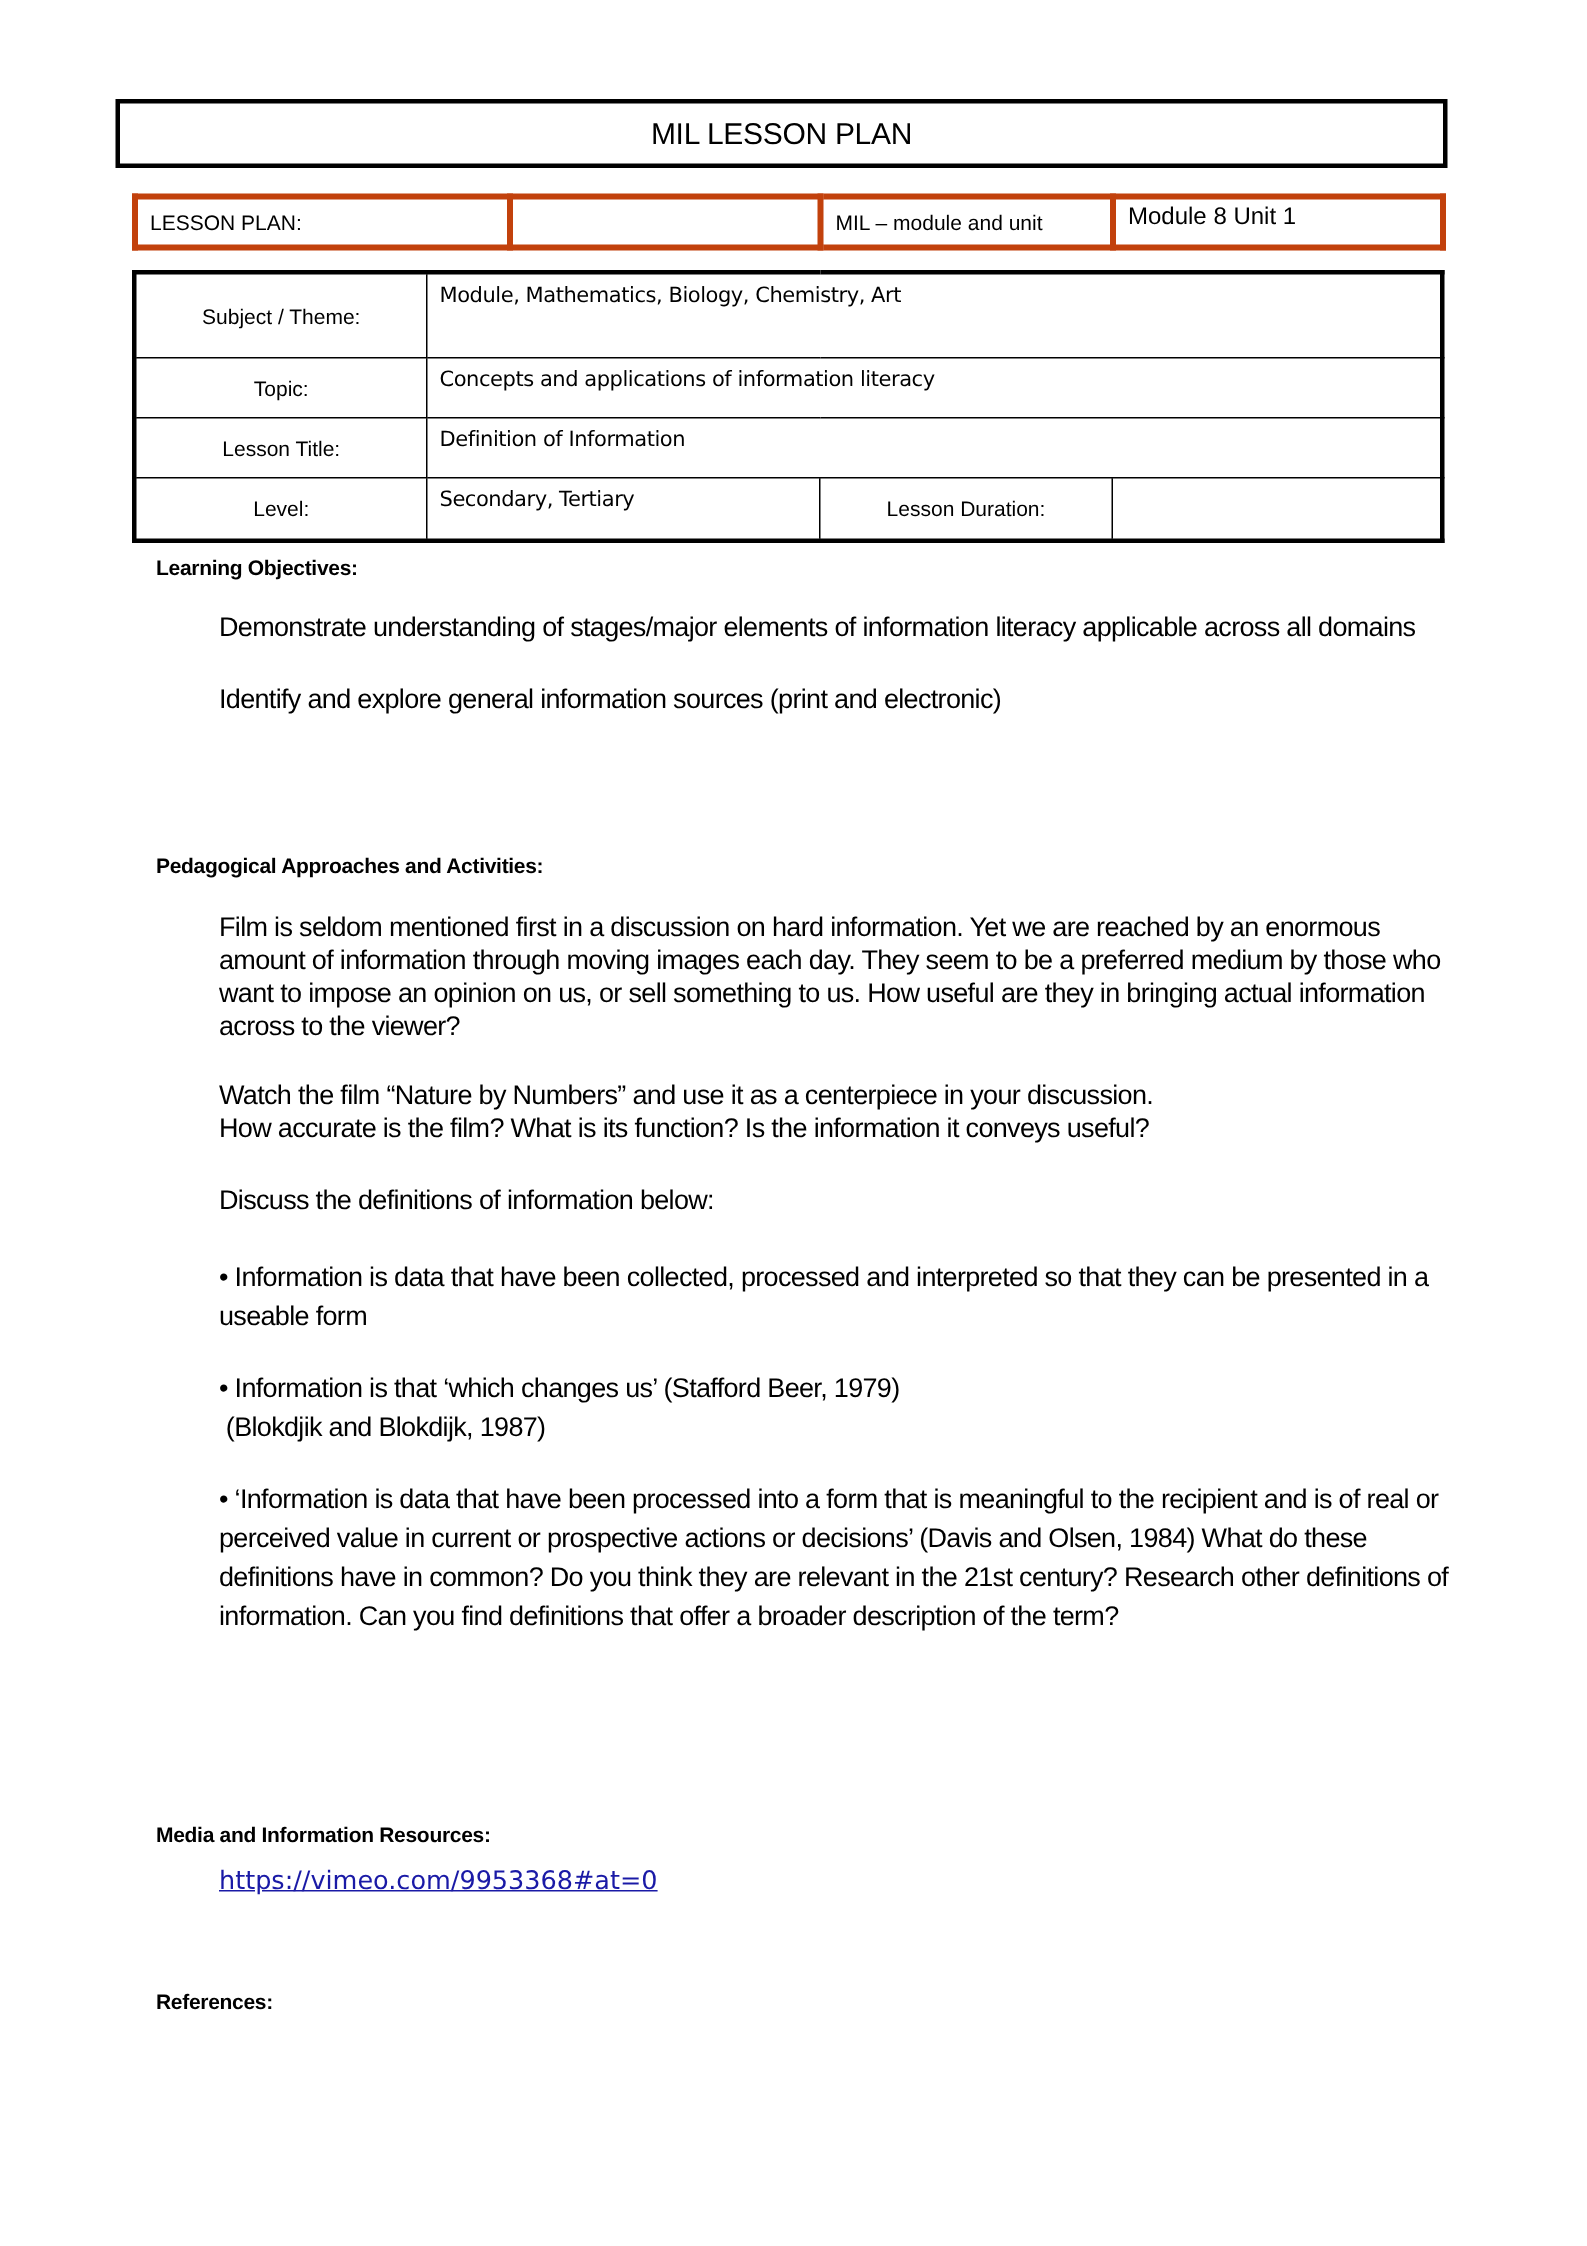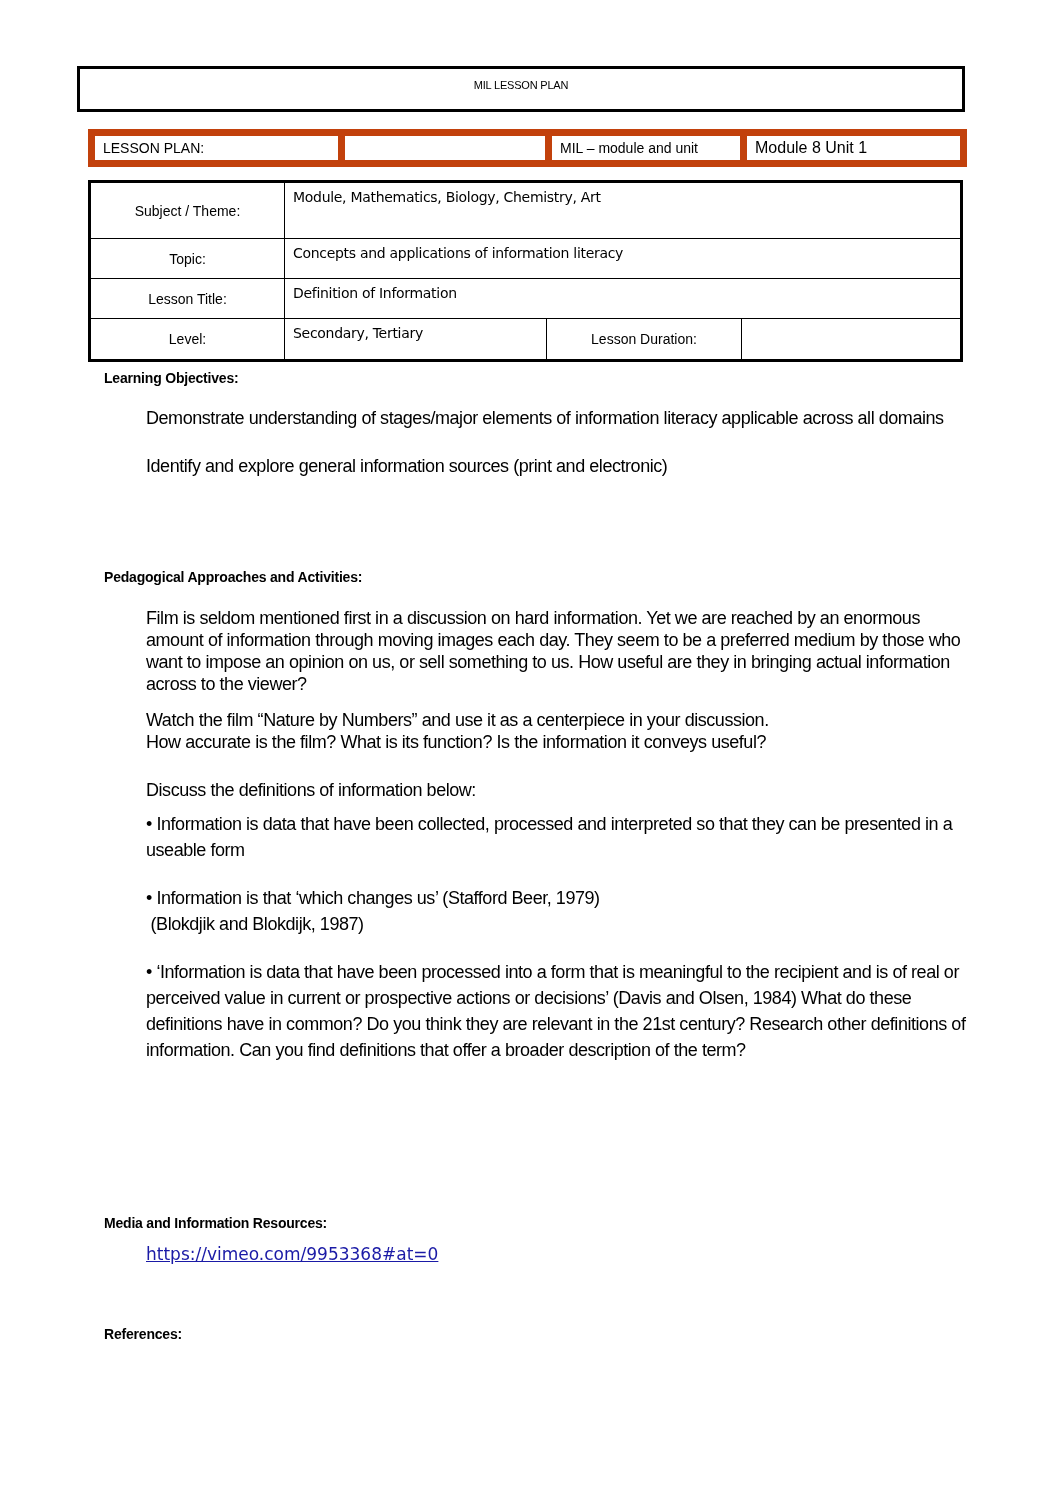--- a/index.html
+++ b/index.html
@@ -9,30 +9,30 @@
     }
     .abs { position: absolute; }
 
     
     #title-box {
       left: 77px; top: 66px; width: 882px; height: 40px;
       border: 3px solid #000;
     }
     #title-box .t {
       position: absolute; left: 0; right: 0; top: 10px;
-      text-align: center; font-size: 11px; letter-spacing: -0.2px;
+      text-align: center; font-size: 20px; letter-spacing: -0.2px;
     }
 
     
     table { border-collapse: collapse; position: absolute; table-layout: fixed; }
     #header-table {
       left: 88px; top: 129px; width: 872px; height: 38px;
       border: 3px solid #000;
     }
-    #header-table td { border: 7px solid #c2410c; vertical-align: middle; padding: 0 8px; font-size: 14px; }
+    #header-table td { border: 4px solid #c2410c; vertical-align: middle; padding: 0 8px; font-size: 14px; }
 
     #info-table {
       left: 88px; top: 180px; width: 872px;
       border: 3px solid #000;
     }
     #info-table td { border: 1px solid #000; padding: 0 8px; font-size: 14px; }
     #info-table .lbl { vertical-align: middle; text-align: center; }
     #info-table .val {
       vertical-align: top; padding-top: 6px;
       font-family: "DejaVu Sans", sans-serif; font-size: 14px; letter-spacing: -0.3px;
@@ -114,24 +114,24 @@
 
 <div class="abs heading" style="top:370px">Learning  Objectives:</div>
 <div class="abs body-text lh26" style="top:405px; width:830px">
   <p>Demonstrate understanding of stages/major elements of information literacy applicable across all domains</p>
   <p style="margin-top:22px">Identify and explore general information sources (print and electronic)</p>
 </div>
 
 <div class="abs heading" style="top:569px">Pedagogical Approaches and Activities:</div>
 <div class="abs body-text" style="top:607px; width:815px">
   <p class="lh22">Film is seldom mentioned first in a discussion on hard information. Yet we are reached by an enormous amount of information through moving images each day. They seem to be a preferred medium by those who want to impose an opinion on us, or sell something to us. How useful are they in bringing actual information across to the viewer?</p>
-  <p class="lh22" style="margin-top:14px">Watch the film “Nature by Numbers” and use it as a centerpiece in your discussion.</p>
+  <p class="lh22" style="margin-top:24px">Watch the film “Nature by Numbers” and use it as a centerpiece in your discussion.</p>
   <p class="lh22">How accurate is the film? What is its function? Is the information it conveys useful?</p>
   <p class="lh22" style="margin-top:26px">Discuss the definitions of information below:</p>
-  <p class="lh26" style="margin-top:10px; width:830px">• Information is data that have been collected, processed and interpreted so that they can be presented in a useable form</p>
+  <p class="lh26" style="margin-top:27px; width:830px">• Information is data that have been collected, processed and interpreted so that they can be presented in a useable form</p>
   <p class="lh26" style="margin-top:22px">• Information is that ‘which changes us’ (Stafford Beer, 1979)</p>
   <p class="lh26" style="white-space:pre"> (Blokdjik and Blokdijk, 1987)</p>
   <p class="lh26" style="margin-top:22px; width:835px">• ‘Information is data that have been processed into a form that is meaningful to the recipient and is of real or perceived value in current or prospective actions or decisions’ (Davis and Olsen, 1984)  What do these definitions have in common? Do you think they are relevant in the 21st century? Research other definitions of information. Can you find definitions that offer a broader description of the term?</p>
 </div>
 
 <div class="abs heading" style="top:1215px">Media and Information Resources:</div>
 <div class="abs" style="left:146px; top:1244px">
   <a class="link" href="#" style="font-family:'DejaVu Sans', sans-serif; font-size:17px">https://vimeo.com/9953368#at=0</a>
 </div>
 

